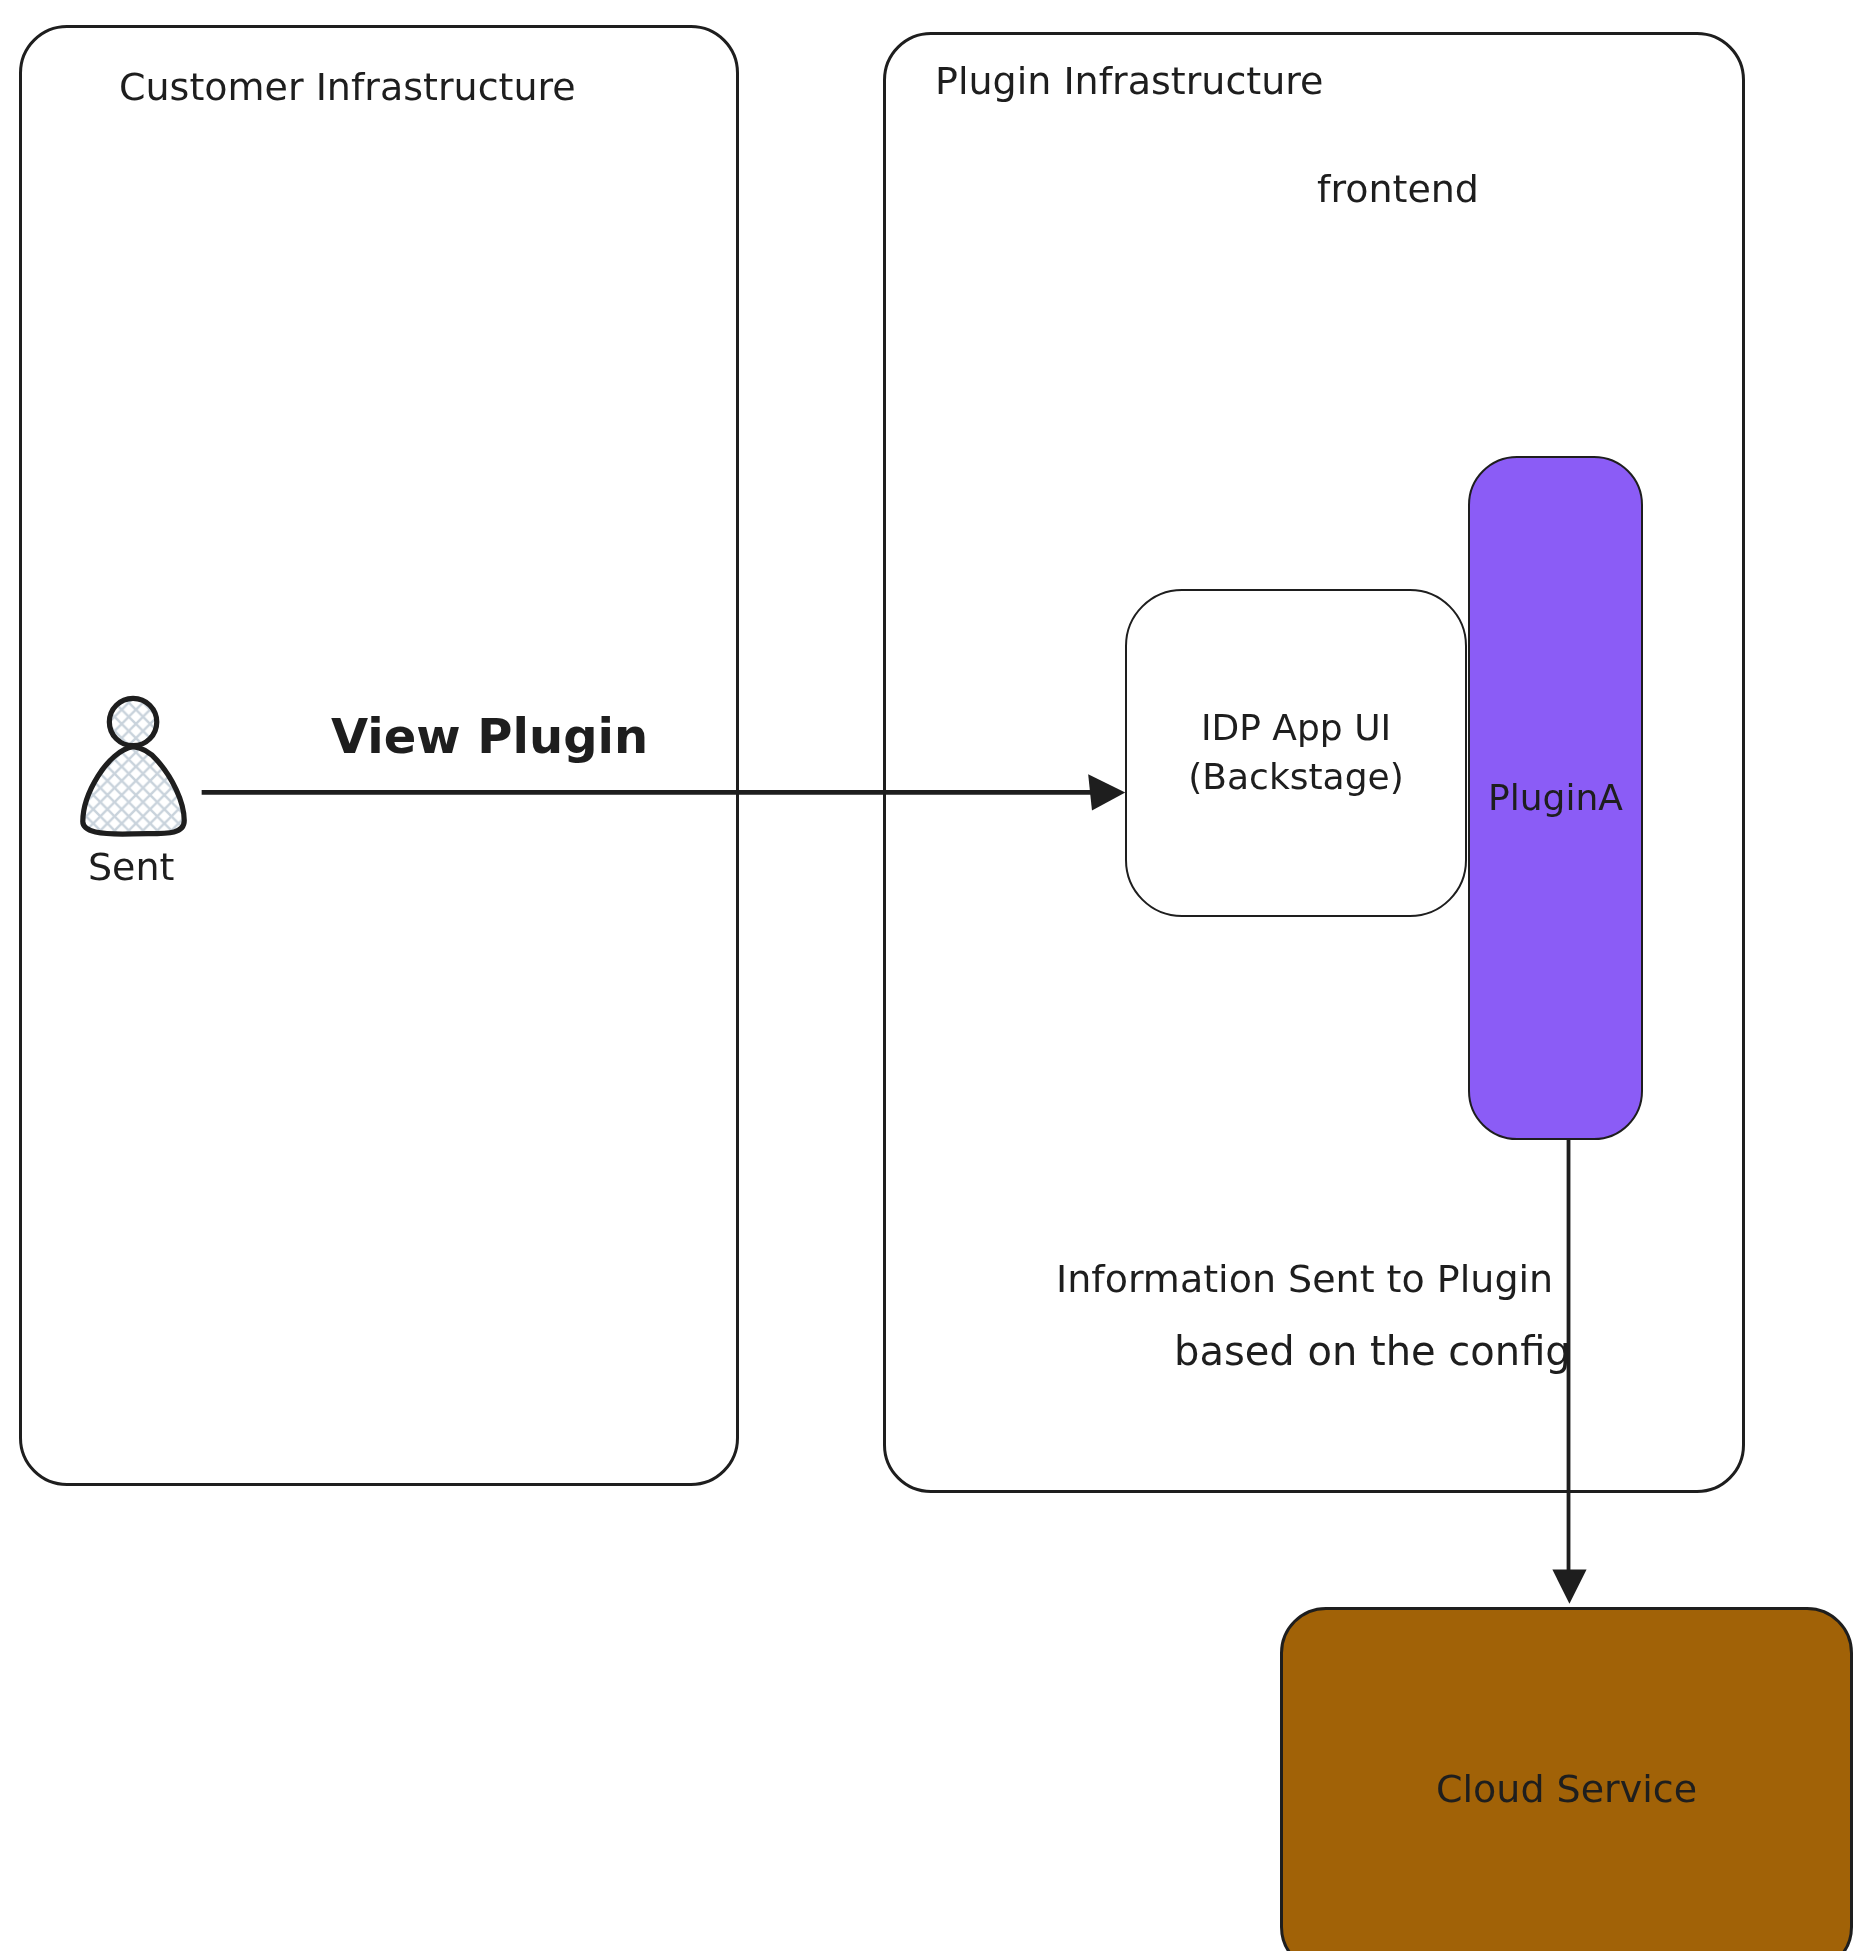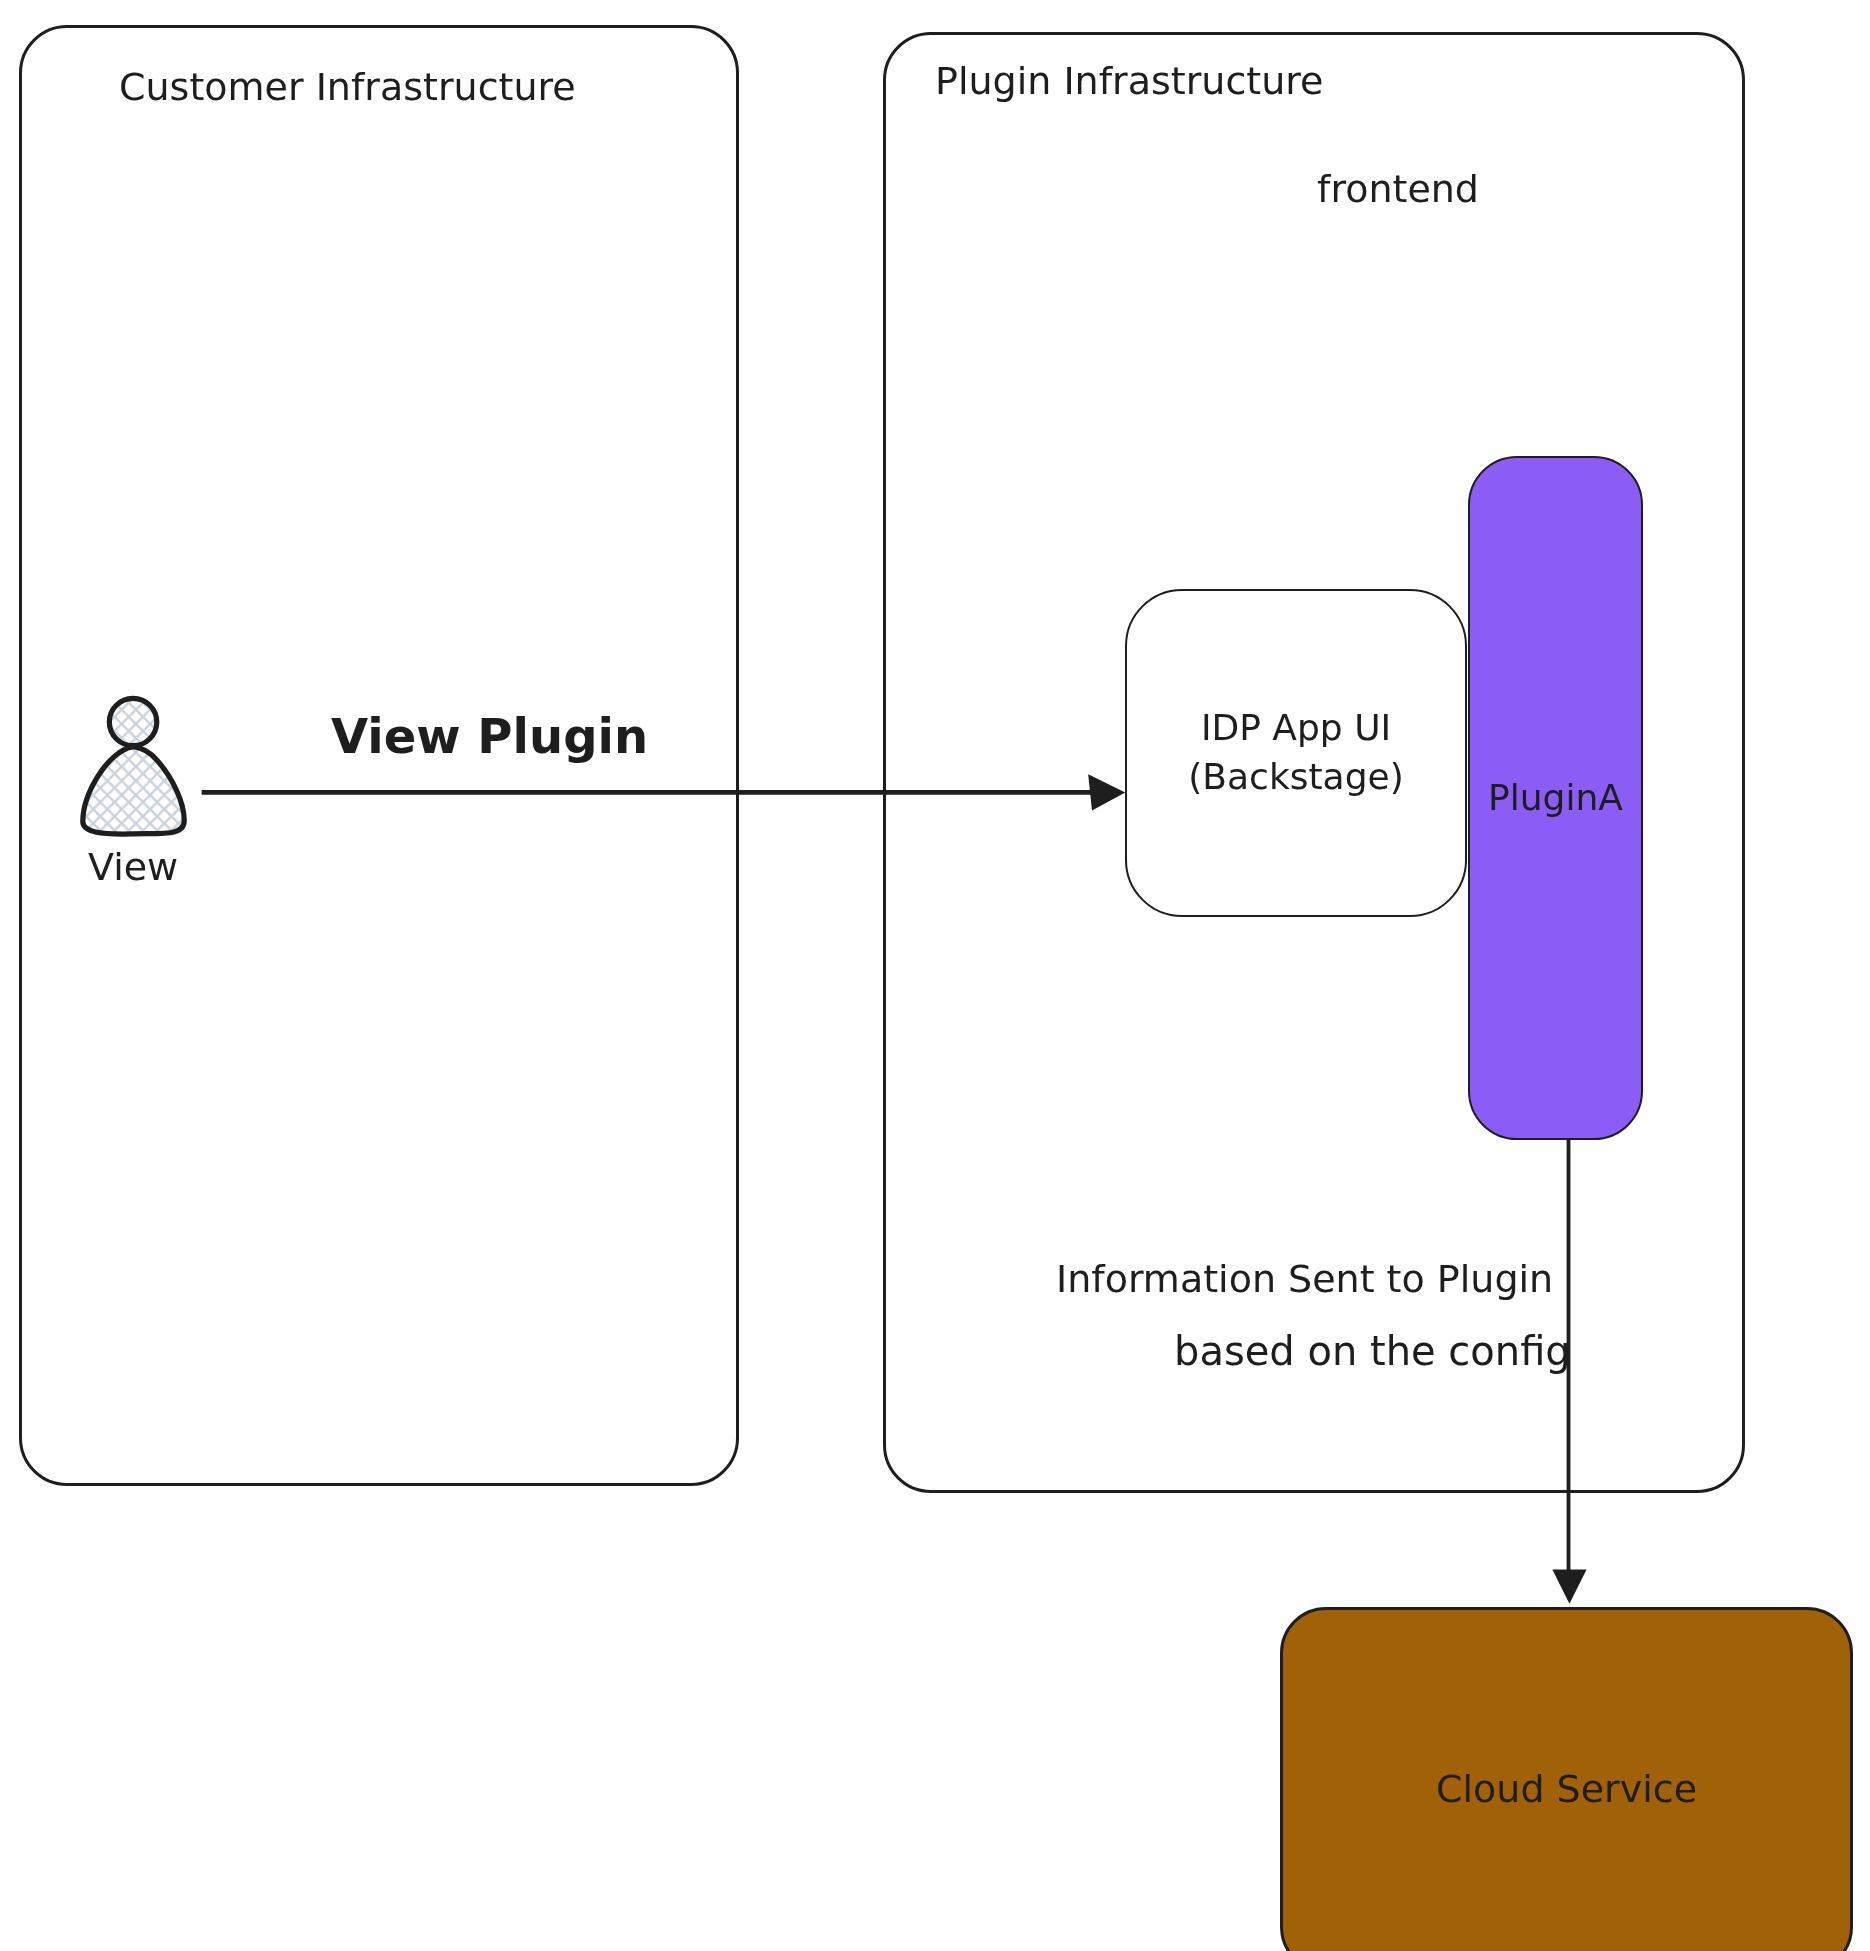--- a/index.html
+++ b/index.html
@@ -145,20 +145,20 @@
     </defs>
     <circle cx="57" cy="28" r="25" fill="url(#xhatch)" stroke="#1e1e1e" stroke-width="5.5"></circle>
     <path d="M57,54
              C44,56 30,69 20,85
              C10,101 4,119 4,133
              C4,144 22,147 57,146
              C86,145 111,149 111,132
              C111,112 98,86 82,68
              C74,59 66,55 57,54 Z" fill="url(#xhatch)" stroke="#1e1e1e" stroke-width="5.5" stroke-linejoin="round"></path>
   </svg>
-  <div id="user-label">View</div>
+  <div id="user-label">Sent</div>
 
   <div id="view-plugin-label">View Plugin</div>
   <div id="info-line1">Information Sent to Plugin</div>
   <div id="info-line2">based on the config</div>
 
 </div>
 
 
 </body></html>

